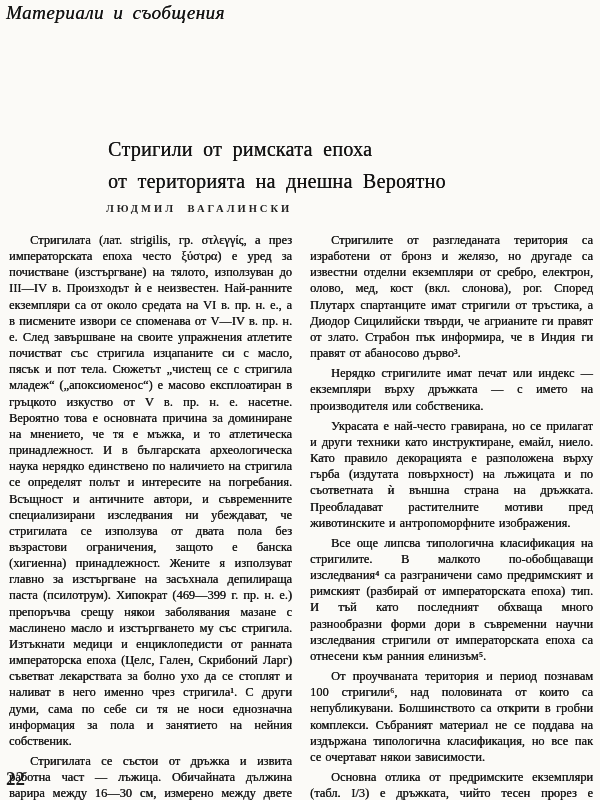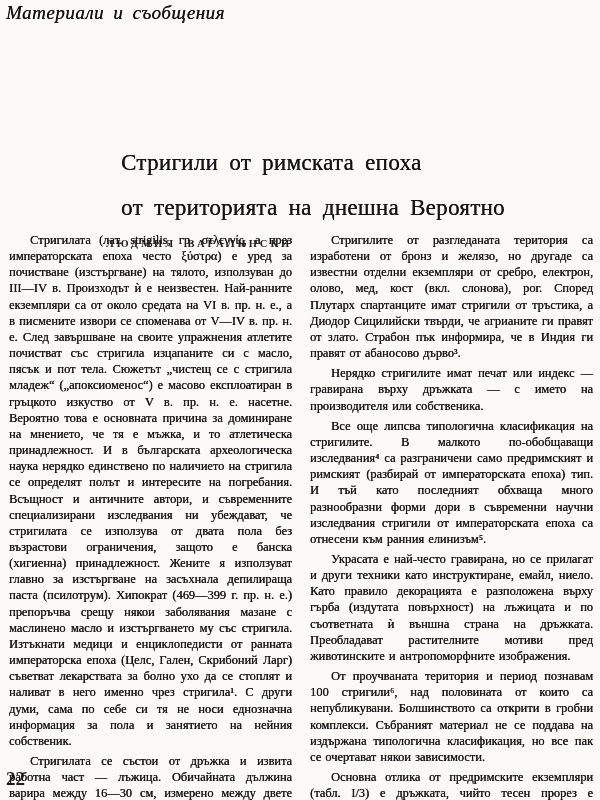--- a/index.html
+++ b/index.html
@@ -30,22 +30,22 @@
     color: #141414;
     text-shadow: 0.3px 0 0 currentColor;
   }
   .title-block {
     position: absolute;
     top: 132px;
     left: 105px;
     width: 480px;
   }
   .article-title {
-    margin: 16px;
-    font-size: 23px;
+    margin: 3px;
+    font-size: 20px;
     font-weight: normal;
     line-height: 29px;
     letter-spacing: 0.3px;
     word-spacing: 5px;
     color: #141414;
     text-shadow: 0.25px 0 0 currentColor;
   }
   .author {
     margin: 7px 0 8px 1px;
     font-size: 10.5px;
@@ -96,22 +96,22 @@
     <div class="author">ЛЮДМИЛ ВАГАЛИНСКИ</div>
   </div>
 
   <div class="columns">
     <div class="column">
         <p class="para">Стригилата (лат. strigilis, гр. στλεγγίς, а през императорската епоха често ξύστρα) е уред за почистване (изстъргване) на тялото, използуван до III—IV в. Произходът ѝ е неизвестен. Най-ранните екземпляри са от около средата на VI в. пр. н. е., а в писмените извори се споменава от V—IV в. пр. н. е. След завършване на своите упражнения атлетите почистват със стригила изцапаните си с масло, пясък и пот тела. Сюжетът „чистещ се с стригила младеж“ („апоксиоменос“) е масово експлоатиран в гръцкото изкуство от V в. пр. н. е. насетне. Вероятно това е основната причина за доминиране на мнението, че тя е мъжка, и то атлетическа принадлежност. И в българската археологическа наука нерядко единствено по наличието на стригила се определят полът и интересите на погребания. Всъщност и античните автори, и съвременните специализирани изследвания ни убеждават, че стригилата се използува от двата пола без възрастови ограничения, защото е банска (хигиенна) принадлежност. Жените я използуват главно за изстъргване на засъхнала депилираща паста (псилотрум). Хипократ (469—399 г. пр. н. е.) препоръчва срещу някои заболявания мазане с маслинено масло и изстъргването му със стригила. Изтъкнати медици и енциклопедисти от ранната императорска епоха (Целс, Гален, Скрибоний Ларг) съветват лекарствата за болно ухо да се стоплят и наливат в него именно чрез стригила¹. С други думи, сама по себе си тя не носи еднозначна информация за пола и занятието на нейния собственик.</p>
         <p class="para">Стригилата се състои от дръжка и извита работна част — лъжица. Обичайната дължина варира между 16—30 см, измерено между двете крайни точки — върхът на лъжицата и долния край на дръжката. Известни са и много малки екземпляри, за които се смята, че са вотивни или играчки².</p>
       </div>
     <div class="column">
         <p class="para">Стригилите от разгледаната територия са изработени от бронз и желязо, но другаде са известни отделни екземпляри от сребро, електрон, олово, мед, кост (вкл. слонова), рог. Според Плутарх спартанците имат стригили от тръстика, а Диодор Сицилийски твърди, че агрианите ги правят от злато. Страбон пък информира, че в Индия ги правят от абаносово дърво³.</p>
-        <p class="para">Нерядко стригилите имат печат или индекс — гравирана върху дръжката — с името на производителя или собственика.</p>
+        <p class="para">Нерядко стригилите имат печат или индекс — екземпляри върху дръжката — с името на производителя или собственика.</p>
+        <p class="para">Украсата е най-често гравирана, но се прилагат и други техники като инструктиране, емайл, ниело. Като правило декорацията е разположена върху гърба (издутата повърхност) на лъжицата и по съответната ѝ външна страна на дръжката. Преобладават растителните мотиви пред животинските и антропоморфните изображения.</p>
         <p class="para">Все още липсва типологична класификация на стригилите. В малкото по-обобщаващи изследвания⁴ са разграничени само предримският и римският (разбирай от императорската епоха) тип. И тъй като последният обхваща много разнообразни форми дори в съвременни научни изследвания стригили от императорската епоха са отнесени към ранния елинизъм⁵.</p>
-        <p class="para">Украсата е най-често гравирана, но се прилагат и други техники като инструктиране, емайл, ниело. Като правило декорацията е разположена върху гърба (издутата повърхност) на лъжицата и по съответната ѝ външна страна на дръжката. Преобладават растителните мотиви пред животинските и антропоморфните изображения.</p>
         <p class="para">От проучваната територия и период познавам 100 стригили⁶, над половината от които са непубликувани. Болшинството са открити в гробни комплекси. Събраният материал не се поддава на издържана типологична класификация, но все пак се очертават някои зависимости.</p>
         <p class="para">Основна отлика от предримските екземпляри (табл. I/3) е дръжката, чийто тесен прорез е предназначен за нанизване, а не за вмъкване пръстите на ръката. Освен това основата на лъжицата при римските образци сключва обикновено тъп ъгъл с дръжката, а не в една надлъжна ос с нея. Същевре-</p>
       </div>
   </div>
 
   <div class="page-number">22</div>
 </div>
 
 </body></html>

